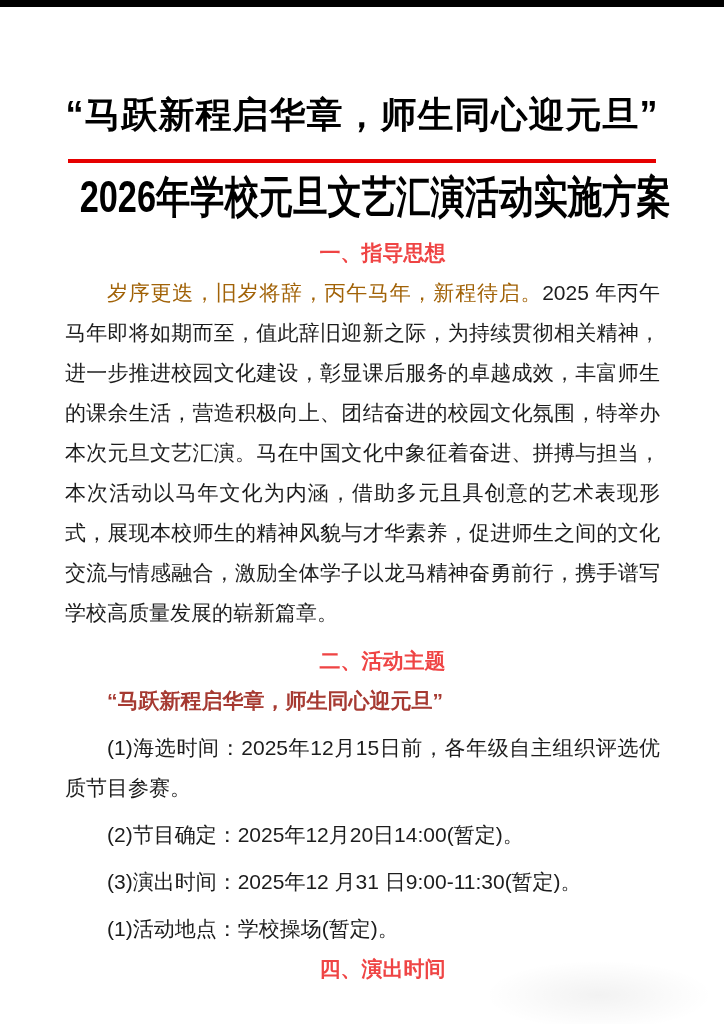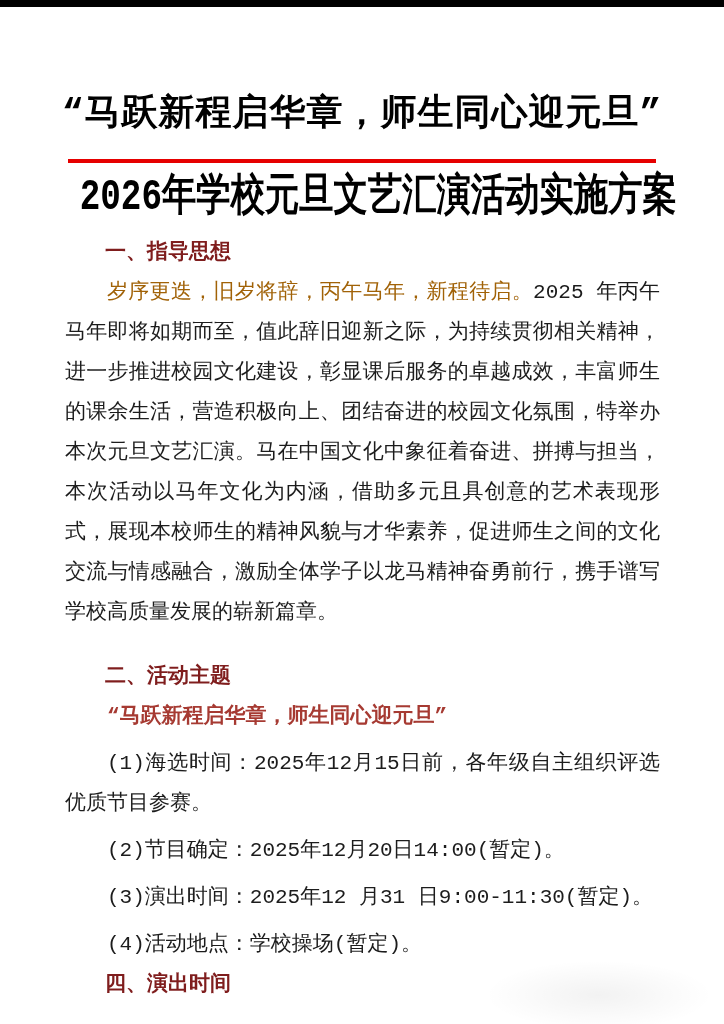--- a/index.html
+++ b/index.html
@@ -6,21 +6,21 @@
     margin: 0;
     padding: 0;
     background: #ffffff;
   }
   .page {
     position: relative;
     width: 724px;
     height: 1024px;
     background: #ffffff;
     overflow: hidden;
-    font-family: Liberation Mono, monospace;
+    font-family: Liberation Sans, sans-serif;
     color: #1c1c1c;
   }
   .topbar {
     width: 100%;
     height: 7px;
     background: #000000;
   }
   .slogan {
     margin-top: 90px;
     text-align: center;
@@ -50,24 +50,25 @@
   }
   .content {
     margin: 14px 64px 0 65px;
     font-size: 21px;
   }
   .sec-h {
     font-weight: 700;
     font-size: 21px;
     line-height: 40px;
     padding-left: 40px;
-    color: #7f1d1d;
+    color: #ef4444;
+    text-align: center;
   }
   .sec-h.gap {
-    margin-top: 24px;
+    margin-top: 8px;
   }
   .para {
     margin: 0;
     line-height: 40px;
     text-align: justify;
     text-justify: inter-ideograph;
     text-indent: 2em;
     color: #1c1c1c;
   }
   .accent {
@@ -117,21 +118,21 @@
 
     <p class="theme-line">“马跃新程启华章，师生同心迎元旦”</p>
 
 
     <p class="para item">(1)海选时间：2025年12月15日前，各年级自主组织评选优质节目参赛。</p>
 
     <p class="para item">(2)节目确定：2025年12月20日14:00(暂定)。</p>
 
     <p class="para item">(3)演出时间：2025年12 月31 日9:00-11:30(暂定)。</p>
 
-    <p class="para item">(4)活动地点：学校操场(暂定)。</p>
+    <p class="para item">(1)活动地点：学校操场(暂定)。</p>
 
     <div class="sec-h">四、演出时间</div>
 
   </div>
 
   <div class="smudge"></div>
 
 </div>
 
 </body></html>

